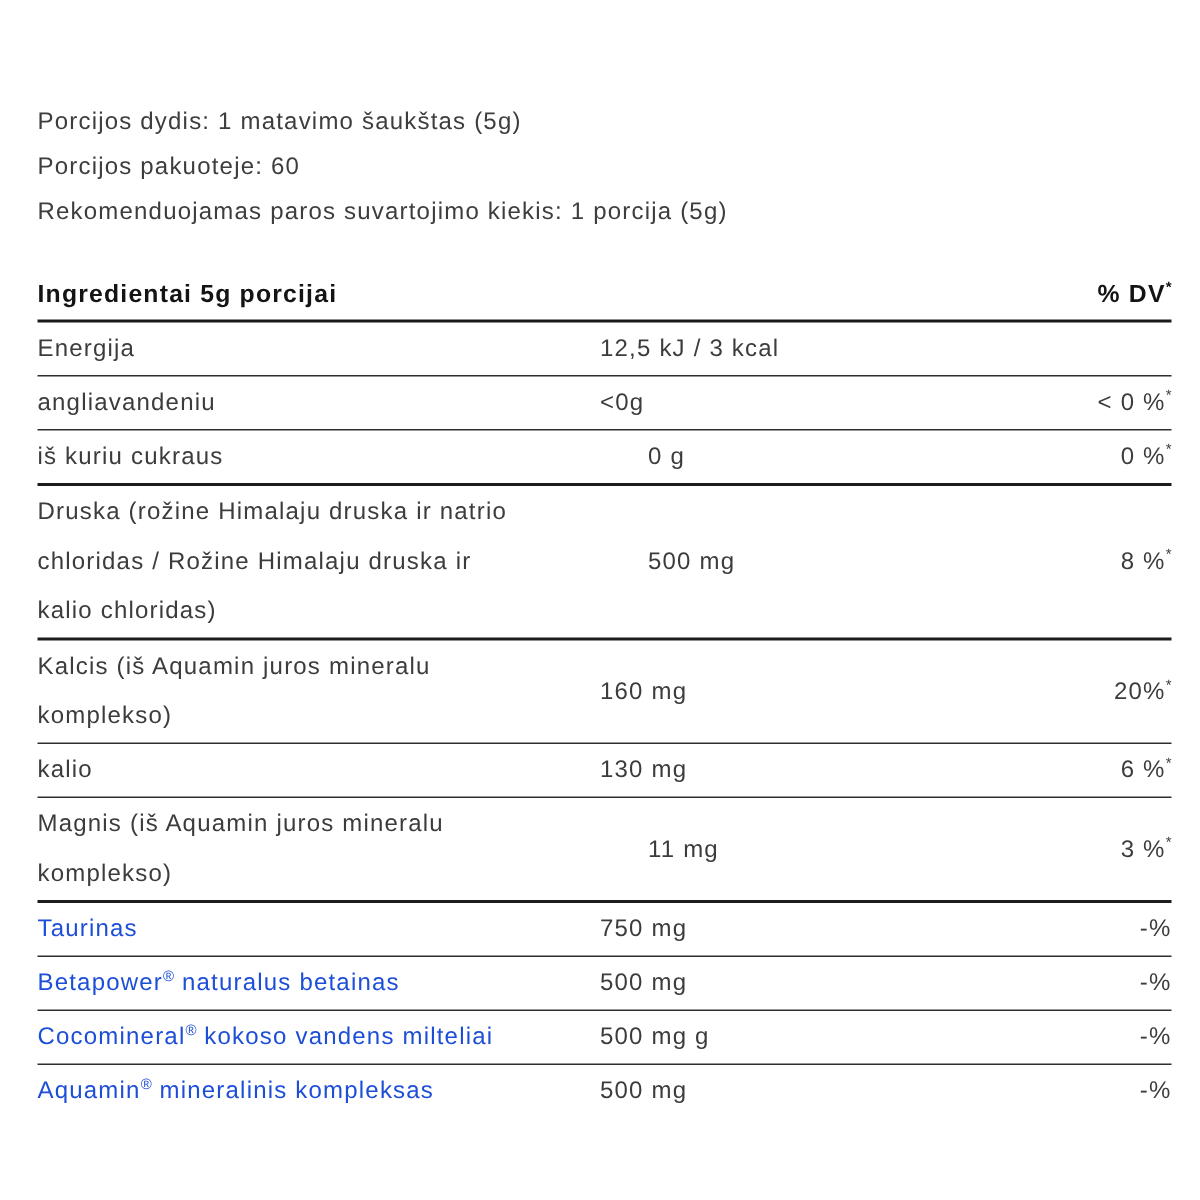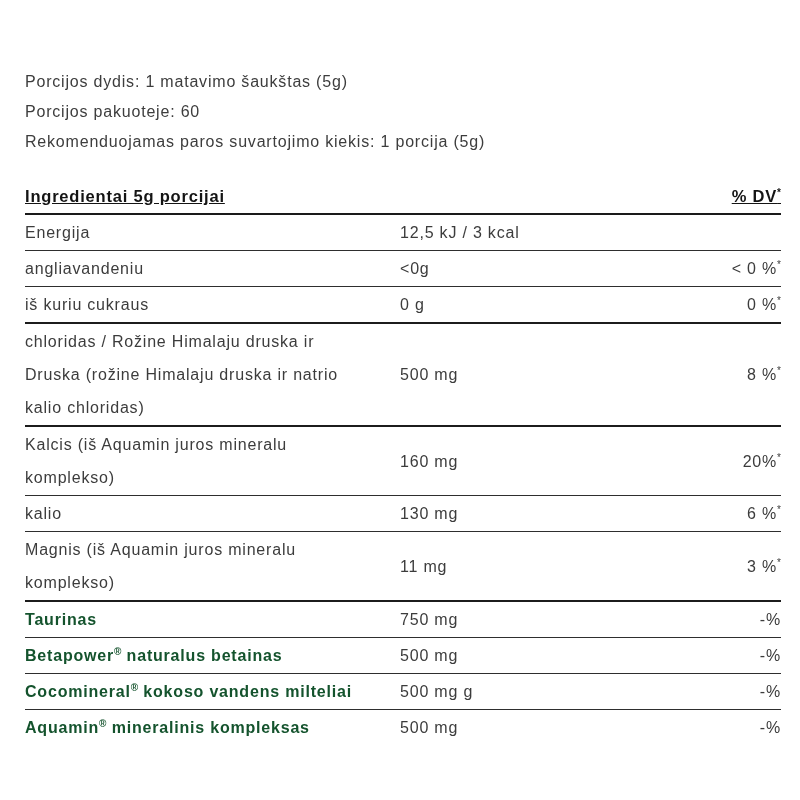--- a/index.html
+++ b/index.html
@@ -26,36 +26,35 @@
   .facts-table { margin-top: 23px; }
   .thead {
     display: flex;
     justify-content: space-between;
     align-items: center;
     line-height: 33px;
     font-size: 16.5px;
     font-weight: 700;
     color: #141414;
     border-bottom: 2.5px solid #1a1a1a;
-    text-decoration: underline;
   }
   .row {
     display: flex;
     align-items: center;
     font-size: 16px;
     line-height: 33px;
     padding: 1px 0;
     color: #3c3c3c;
   }
   .row .name   { flex: 0 0 375px; }
   .row .amount { flex: 0 0 188px; text-align: left; }
   .row .dv     { flex: 1; text-align: right; white-space: nowrap; }
-  .row.bold .name { font-weight: 700; color: #14532d; }
+  .row.bold .name { font-weight: 400; color: #1d4ed8; }
   .border-thin  { border-bottom: 1px solid #2e2e2e; }
-  .border-thick { border-bottom: 2.5px solid #1c1c1c; }
+  .border-thick { border-bottom: 2.5px solid #1c1c1c; gap: 32px; }
   .border-none  { border-bottom: none; }
   .sup {
     font-size: 10px;
     vertical-align: super;
     letter-spacing: 0;
     line-height: 0;
   }
 </style>
 </head>
 <body>
@@ -93,22 +92,22 @@
   <div class="row border-thick">
     <div class="cell name">
             <div><span>iš kuriu cukraus</span></div>
           </div>
     <div class="cell amount">0 g</div>
     <div class="cell dv"><span>0 %</span><span class="sup">*</span></div>
   </div>
 
   <div class="row border-thick">
     <div class="cell name">
+            <div><span>Druska (rožine Himalaju druska ir natrio</span></div>
             <div><span>chloridas / Rožine Himalaju druska ir</span></div>
-            <div><span>Druska (rožine Himalaju druska ir natrio</span></div>
             <div><span>kalio chloridas)</span></div>
           </div>
     <div class="cell amount">500 mg</div>
     <div class="cell dv"><span>8 %</span><span class="sup">*</span></div>
   </div>
 
   <div class="row border-thin">
     <div class="cell name">
             <div><span>Kalcis (iš Aquamin juros mineralu</span></div>
             <div><span>komplekso)</span></div>

